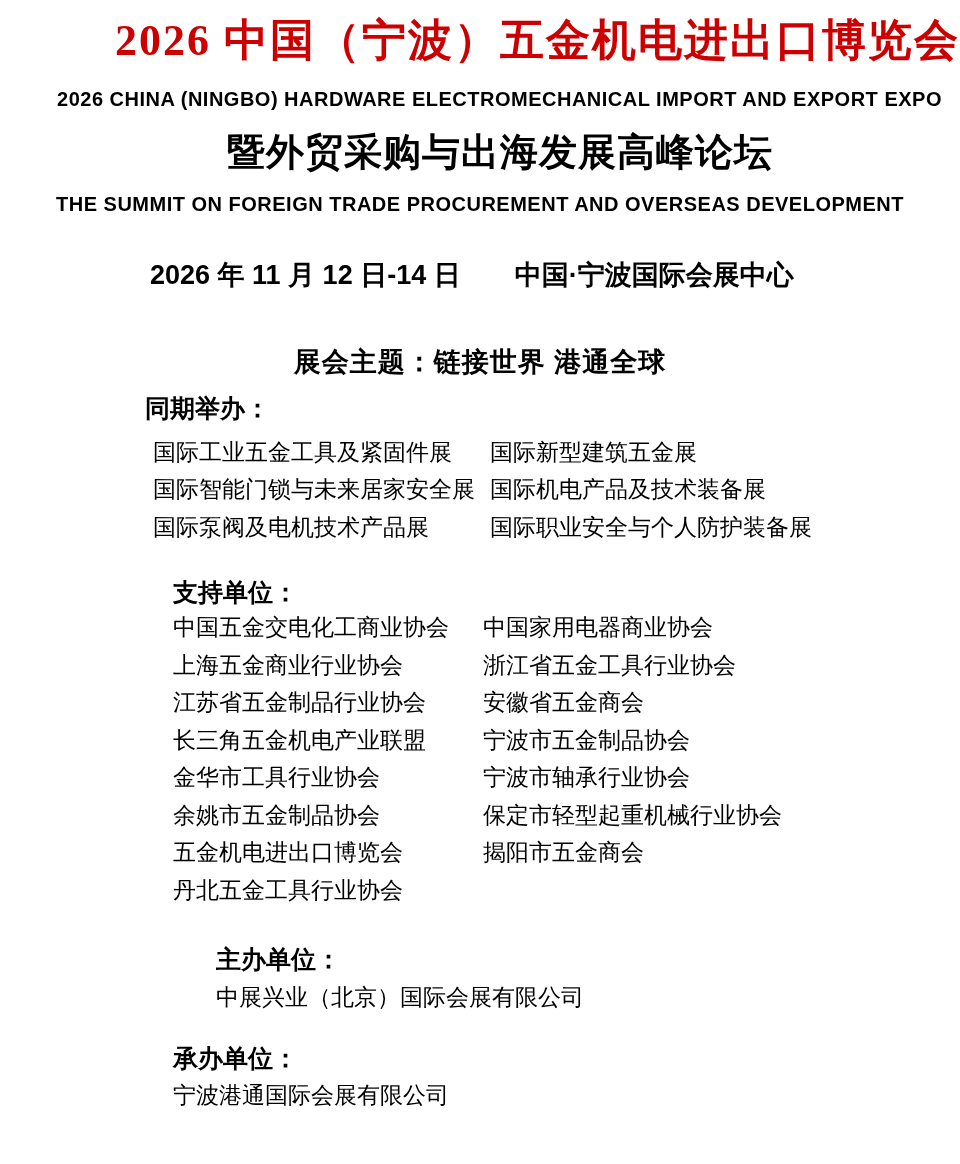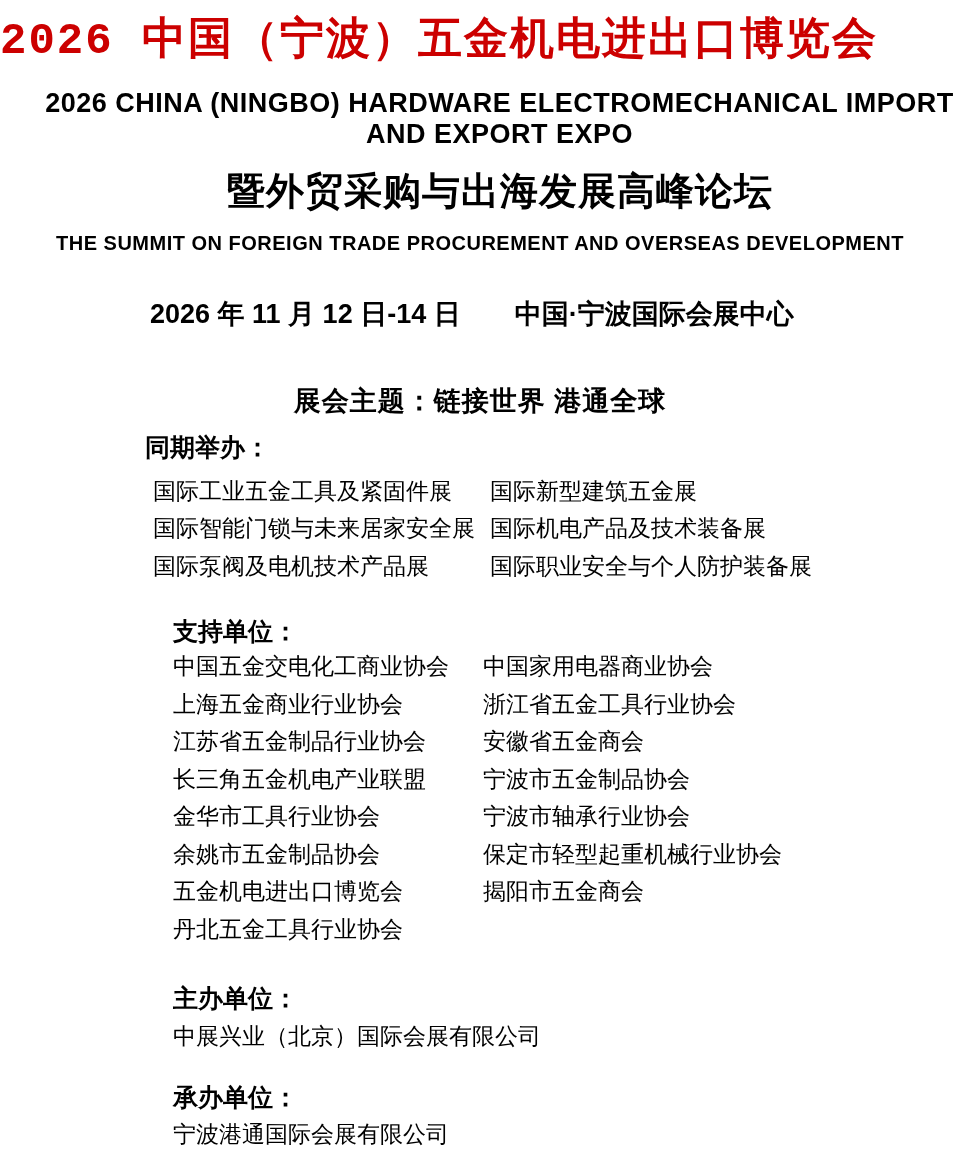--- a/index.html
+++ b/index.html
@@ -17,31 +17,31 @@
   .page {
     position: relative;
     width: 960px;
     height: 1164px;
     background: #ffffff;
     overflow: hidden;
   }
   .title-cn {
     margin: 0;
     padding-top: 16px;
-    text-align: left;
+    text-align: right;
     font-size: 44px;
     line-height: 1.15;
     font-weight: bold;
     letter-spacing: 2px;
-    font-family: Liberation Mono, monospace;
+    font-family: Liberation Serif, serif;
   }
   .title-en {
     margin-top: 21px;
     text-align: center;
-    font-size: 27px;
+    font-size: 20px;
     font-weight: bold;
     letter-spacing: 0.5px;
     font-family: "Liberation Sans", "DejaVu Sans", sans-serif;
     padding-left: 39px;
   }
   .subtitle-cn {
     margin: 0;
     margin-top: 20px;
     text-align: center;
     font-size: 38px;
@@ -96,21 +96,21 @@
     white-space: nowrap;
   }
   .block-supporters { margin-top: 32px; }
   .block-supporters .heading { margin-left: 173px; }
   .block-supporters .grid {
     margin-left: 173px;
     margin-top: 2px;
     display: grid;
     grid-template-columns: 310px auto;
   }
-  .block-organizer { margin-top: 36px; }
+  .block-organizer { margin-top: 36px; padding-left: 43px; }
   .block-undertaker { margin-top: 31px; }
   .block-organizer .heading,
   .block-undertaker .heading { margin-left: 173px; }
   .org-name {
     margin-left: 173px;
     margin-top: 9px;
     font-family: "Liberation Serif", "DejaVu Serif", serif;
     font-size: 23px;
     line-height: 1.3;
     white-space: nowrap;

